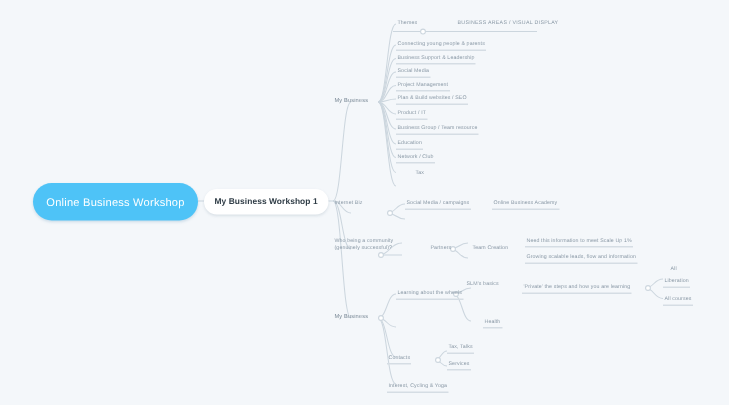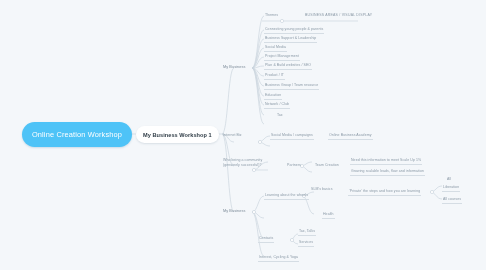--- a/index.html
+++ b/index.html
@@ -161,21 +161,21 @@
     <path d="M290,240 C294,240 294,234 298,234"></path>
     <path d="M290,240 C294,240 294,244 298,244"></path>
     <circle cx="292" cy="240" r="1.6"></circle>
 
     <path d="M430,192 C436,192 436,186 442,186"></path>
     <path d="M430,192 C436,192 436,199 442,199"></path>
     <circle cx="432" cy="192" r="1.6"></circle>
   </svg>
 
   <div class="root-node">
-    <span>Online Creation Workshop</span>
+    <span>Online Business Workshop</span>
   </div>
 
   <div class="main-node">
     <span>My Business Workshop 1</span>
   </div>
 
   <div class="node branch plain" style="left:222px; top:64px;">My Business</div>
 
   <div class="node plain" style="left:264px; top:12px;">Themes</div>
   <div class="node plain wide" style="left:304px; top:12px;">BUSINESS AREAS / VISUAL DISPLAY</div>

